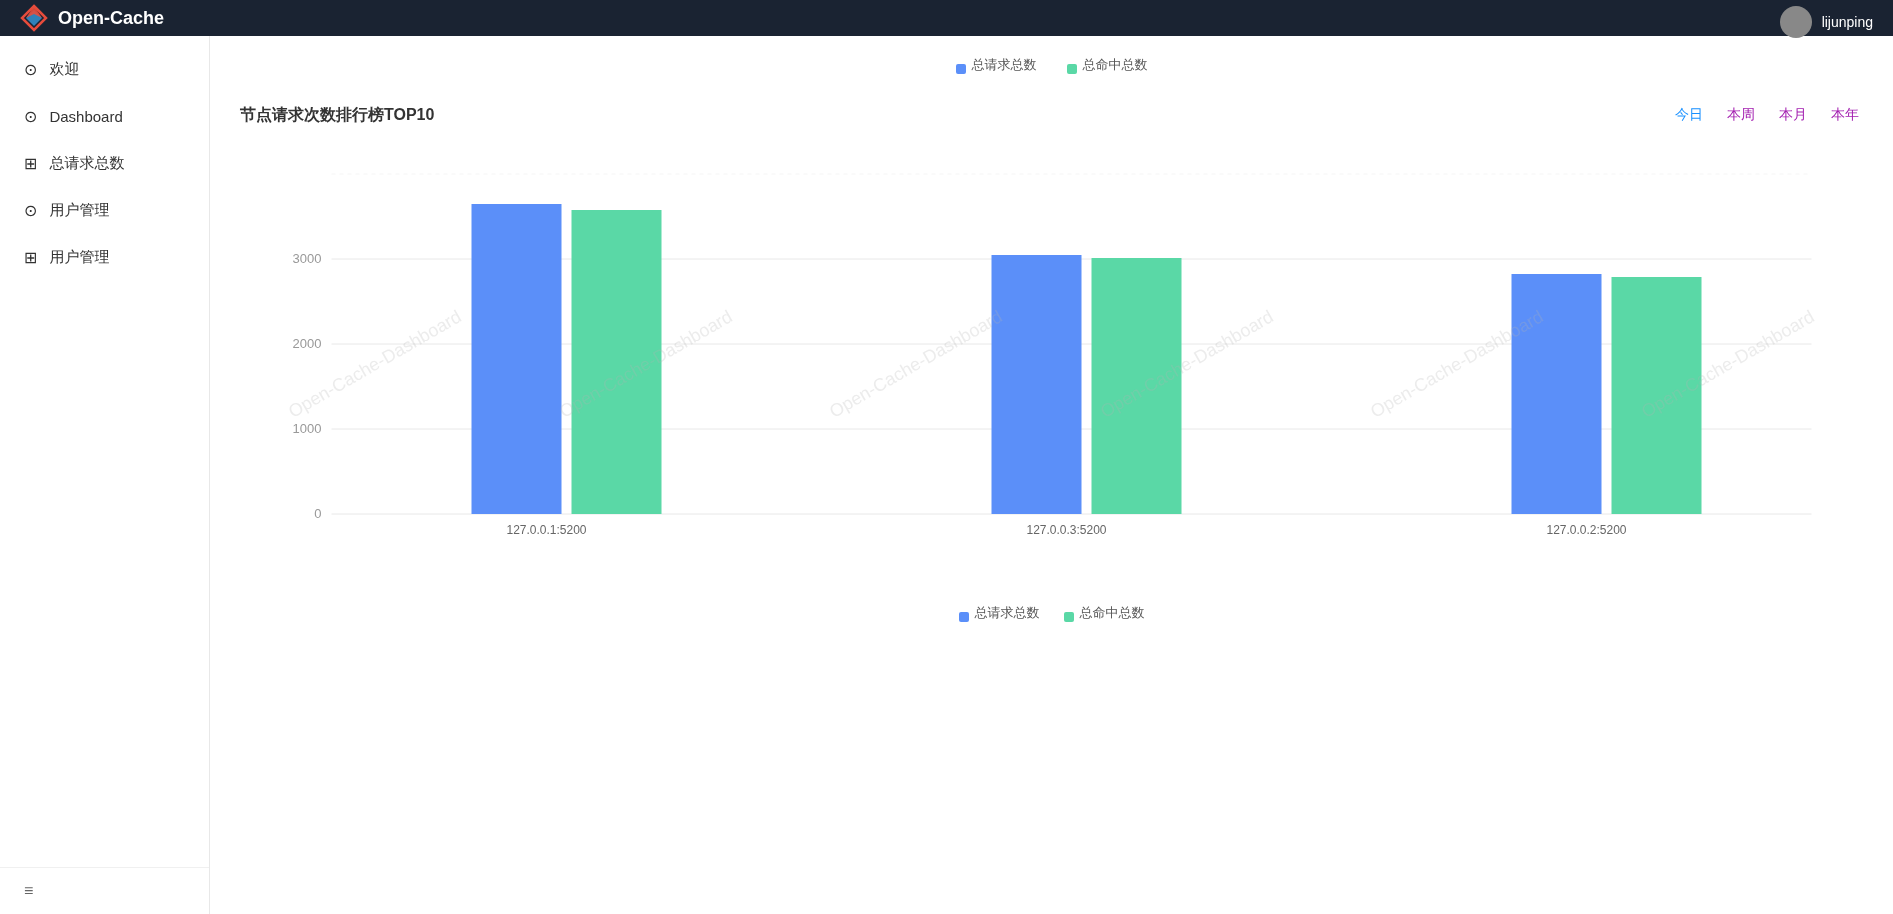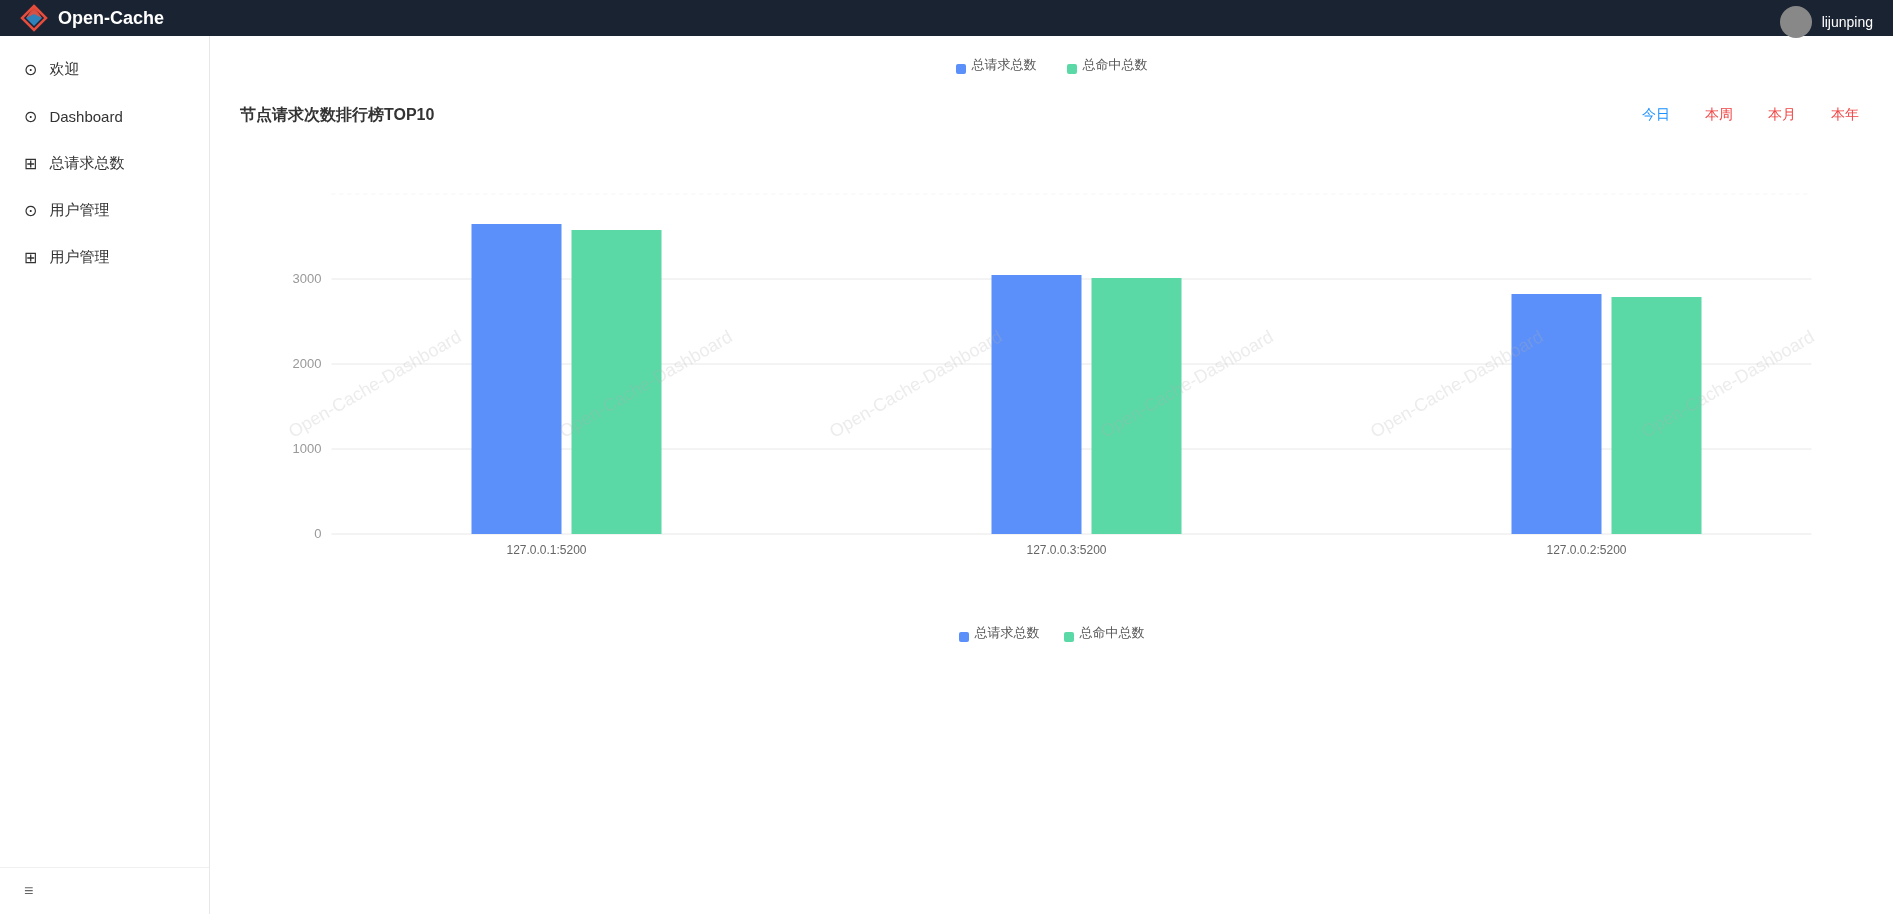--- a/index.html
+++ b/index.html
@@ -102,37 +102,37 @@
     
     .chart-section {
       background: white;
       padding: 20px 0;
     }
 
     .chart-header {
       display: flex;
       align-items: center;
       justify-content: space-between;
-      margin-bottom: 28px;
+      margin-bottom: 8px;
     }
 
     .chart-title {
       font-size: 16px;
       font-weight: 600;
       color: #333;
     }
 
     .chart-filters {
       display: flex;
-      gap: 27px;
+      gap: 16px;
       font-size: 14px;
     }
 
     .filter-btn {
-      color: #ef4444;
+      color: #a21caf;
       cursor: pointer;
       padding: 2px 4px;
     }
 
     .filter-btn.active {
       color: #1890ff;
     }
 
     
     .top-legend {

